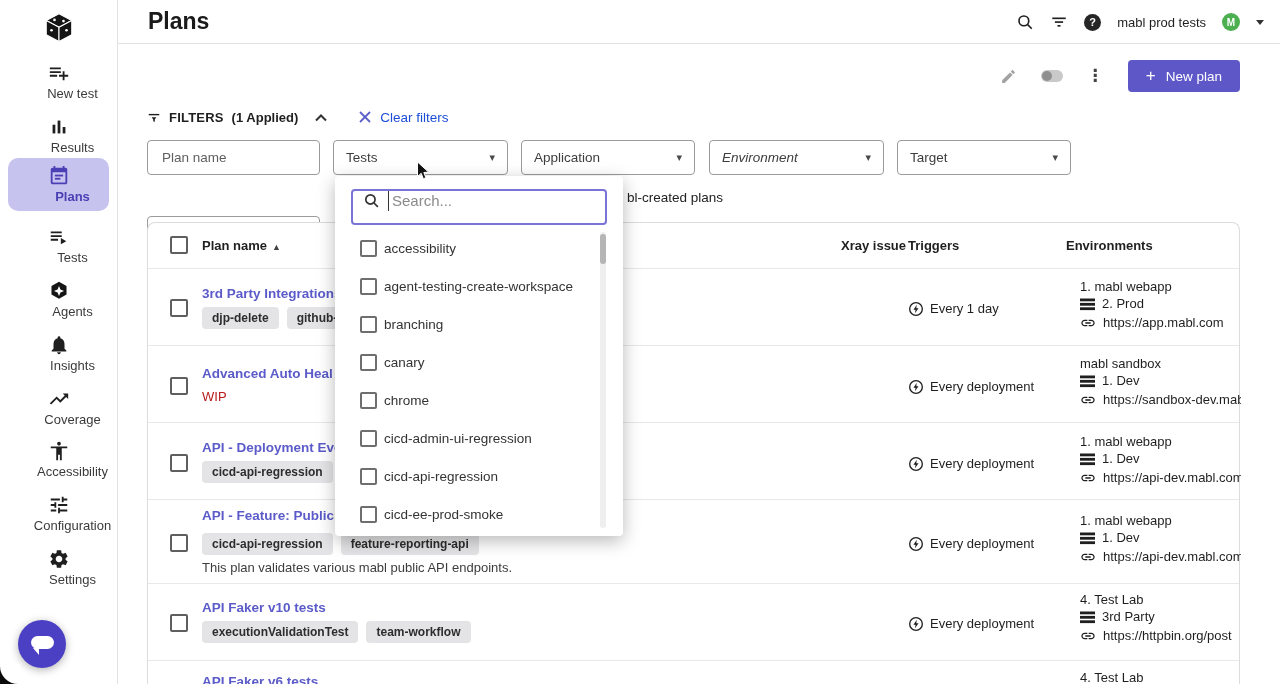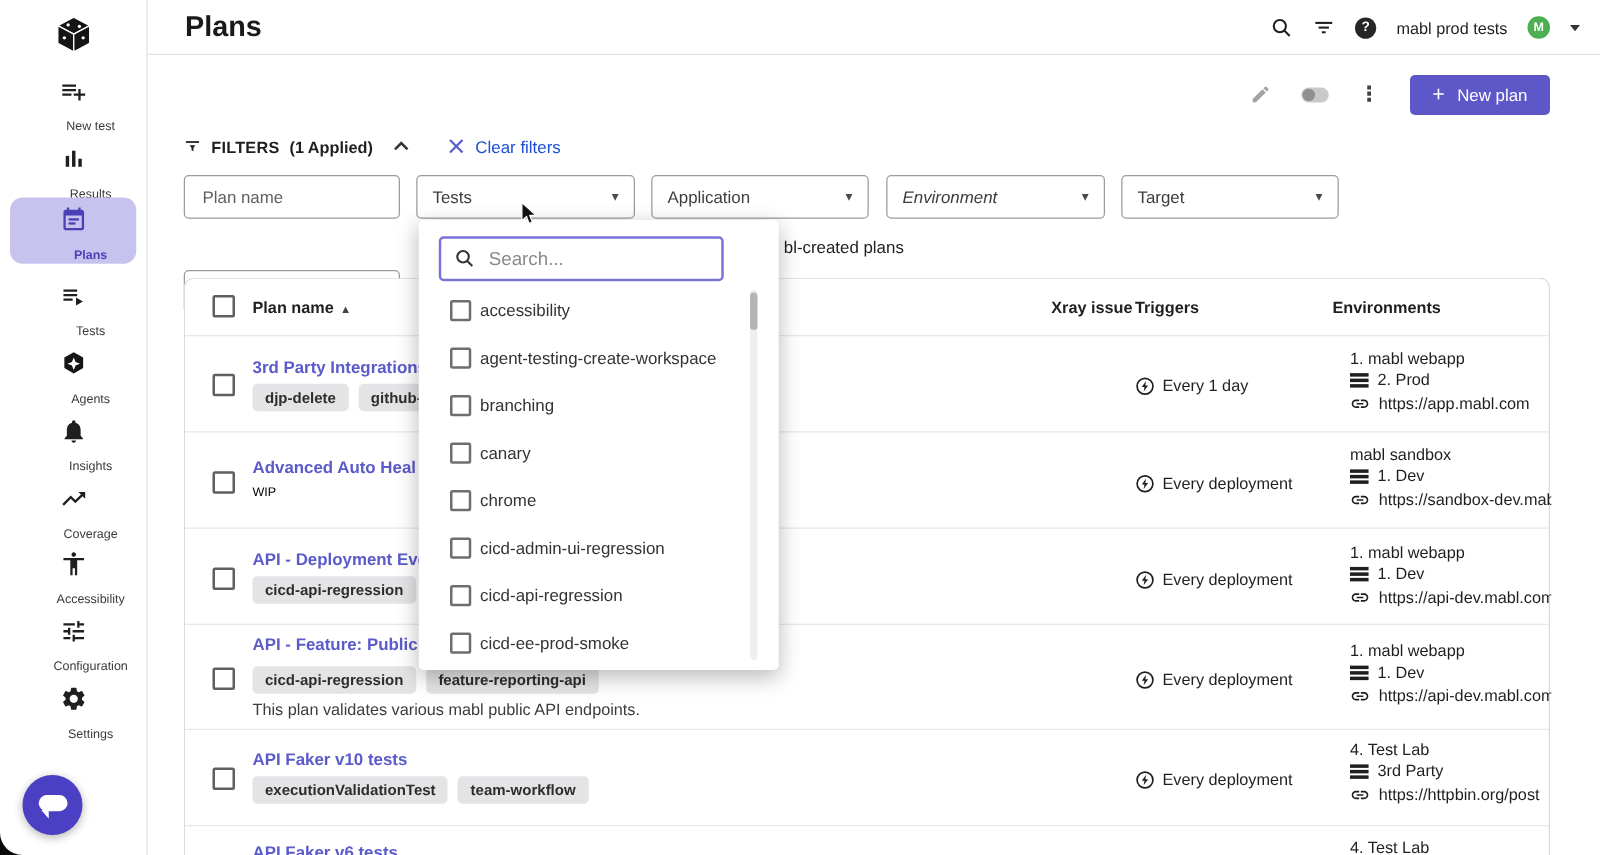--- a/index.html
+++ b/index.html
@@ -1,21 +1,21 @@
 <!DOCTYPE html>
 <html><head>
 <meta charset="utf-8">
 <style>
   html,body{margin:0;padding:0;background:#fff;font-family:"Liberation Sans","DejaVu Sans",sans-serif;}
   #app{position:relative;width:1280px;height:684px;overflow:hidden;background:#fff;}
   
   .sidebar{position:absolute;left:0;top:0;width:117px;height:684px;background:#fff;border-right:1px solid #e2e2e2;}
   .nav-item{position:absolute;left:0;width:117px;text-align:center;color:#2f2f2f;}
   .nav-item .nicon{display:block;height:22px;color:#1f1f1f;}
-  .nav-item .nlabel{display:block;font-size:10px;color:#3a3a3a;margin-top:12px;padding-left:28px;}
+  .nav-item .nlabel{display:block;font-size:13px;color:#3a3a3a;margin-top:2px;padding-left:28px;}
   .plans-pill{position:absolute;left:8px;top:158px;width:101px;height:53px;background:#c7c3ef;border-radius:10px;}
   .plans-pill .nicon{color:#4a3fb5;margin-top:7px;}
   .plans-pill .nlabel{color:#4a3fb5;font-weight:600;}
   .chat-bubble{position:absolute;left:18px;top:620px;width:48px;height:48px;border-radius:50%;background:#4b40c3;box-shadow:0 2px 8px rgba(0,0,0,.3);}
   .chat-inner{position:absolute;left:13px;top:16px;width:23px;height:13px;background:#fff;border-radius:7px;}
   .chat-tail{position:absolute;left:15px;top:28px;width:0;height:0;border-left:6px solid transparent;border-top:7px solid #fff;}
   .corner-bg{position:absolute;left:0;top:664px;width:20px;height:20px;background:#0a0a0a;}
   .corner-mask{position:absolute;left:0;top:664px;width:20px;height:20px;background:#fff;border-bottom-left-radius:18px;}
   
   .topbar-border{position:absolute;left:117px;top:43px;width:1163px;height:1px;background:#e2e2e2;}
@@ -38,39 +38,39 @@
   .filters-count{font-size:13px;font-weight:700;color:#1f1f1f;}
   .clear-x{margin-left:22px;display:flex;align-items:center;}
   .clear-label{font-size:13.5px;color:#1d4ed8;}
   .field{position:absolute;height:35px;border:1px solid #9b9b9b;border-radius:4px;background:#fff;display:flex;align-items:center;box-sizing:border-box;padding:0 12px;font-size:13.5px;color:#3d3d3d;}
   .field .fcaret{position:absolute;right:12px;color:#4a4a4a;font-size:11px;}
   .field input{border:none;outline:none;width:100%;font-size:13.5px;font-family:inherit;color:#222;background:transparent;}
   .field input::placeholder{color:#5f5f5f;opacity:1;}
   .frag-text{position:absolute;left:627px;top:190px;font-size:13.5px;color:#222;}
   
   .dd-panel{position:absolute;left:335px;top:176px;width:288px;height:360px;background:#fff;border-radius:4px;box-shadow:0 5px 18px rgba(0,0,0,.28);z-index:50;}
-  .dd-search{position:absolute;left:16px;top:13px;width:228px;height:36px;border:2px solid #7b74d8;border-radius:4px;box-sizing:border-box;display:flex;align-items:center;padding:0 10px;gap:8px;}
+  .dd-search{position:absolute;left:16px;top:13px;width:256px;height:36px;border:2px solid #7b74d8;border-radius:4px;box-sizing:border-box;display:flex;align-items:flex-start;padding:0 10px;gap:8px;}
   .dd-search input{border:none;outline:none;flex:1;font-size:15px;font-family:inherit;color:#222;background:transparent;}
   .dd-search input::placeholder{color:#8a8a8a;opacity:1;}
   .txt-caret{width:1px;height:20px;background:#333;margin-right:-7px;}
   .dd-option{position:absolute;left:0;width:288px;height:38px;}
   .cb2{position:absolute;left:25px;top:10px;width:17px;height:17px;border:2px solid #6e6e6e;border-radius:2px;box-sizing:border-box;background:#fff;}
   .dd-option .olabel{position:absolute;left:49px;top:11px;font-size:13.5px;color:#333;}
   .dd-track{position:absolute;left:265px;top:56px;width:6px;height:296px;background:#efefef;border-radius:3px;}
   .dd-thumb{position:absolute;left:265px;top:58px;width:6px;height:30px;background:#b5b5b5;border-radius:3px;}
   
   .card{position:absolute;left:147px;top:222px;width:1093px;height:470px;background:#fff;border:1px solid #dcdcdc;border-radius:8px 8px 0 0;border-bottom:none;box-sizing:border-box;z-index:10;}
   .hline{position:absolute;left:148px;width:1091px;height:1px;background:#e8e8e8;z-index:11;}
   .cb{position:absolute;width:18px;height:18px;border:2px solid #5f5f5f;border-radius:2px;box-sizing:border-box;background:#fff;z-index:12;}
   .col-hdr{position:absolute;font-size:13px;font-weight:700;color:#1f1f1f;z-index:12;}
   .sort-asc{font-size:9px;color:#424242;margin-left:5px;}
   .plan-link{position:absolute;left:202px;font-size:13.5px;font-weight:600;color:#5b5bc9;white-space:nowrap;z-index:12;}
   .chips{position:absolute;left:202px;display:flex;gap:8px;z-index:12;}
   .chip{background:#e4e4e6;border-radius:4px;padding:4px 10px;font-size:12px;font-weight:600;color:#2d2d2d;white-space:nowrap;}
-  .subtext{position:absolute;left:202px;font-size:10px;color:#000000;z-index:12;}
+  .subtext{position:absolute;left:202px;font-size:13px;color:#b91c1c;z-index:12;}
   .desc{position:absolute;left:202px;font-size:13px;color:#3c3c3c;z-index:12;}
   .trig{position:absolute;display:flex;align-items:center;gap:6px;font-size:13px;color:#1f1f1f;z-index:12;white-space:nowrap;}
   .env-line{position:absolute;font-size:13px;color:#1f1f1f;white-space:nowrap;z-index:12;}
   .env-iconline{position:absolute;display:flex;align-items:center;gap:7px;font-size:13px;color:#1f1f1f;z-index:12;}
   .env-url{max-width:138px;overflow:hidden;white-space:nowrap;display:inline-block;}
   .cursor{position:absolute;left:416px;top:161px;z-index:90;}
   svg{display:inline-block;vertical-align:middle;}
 </style>
 </head>
 <body>

